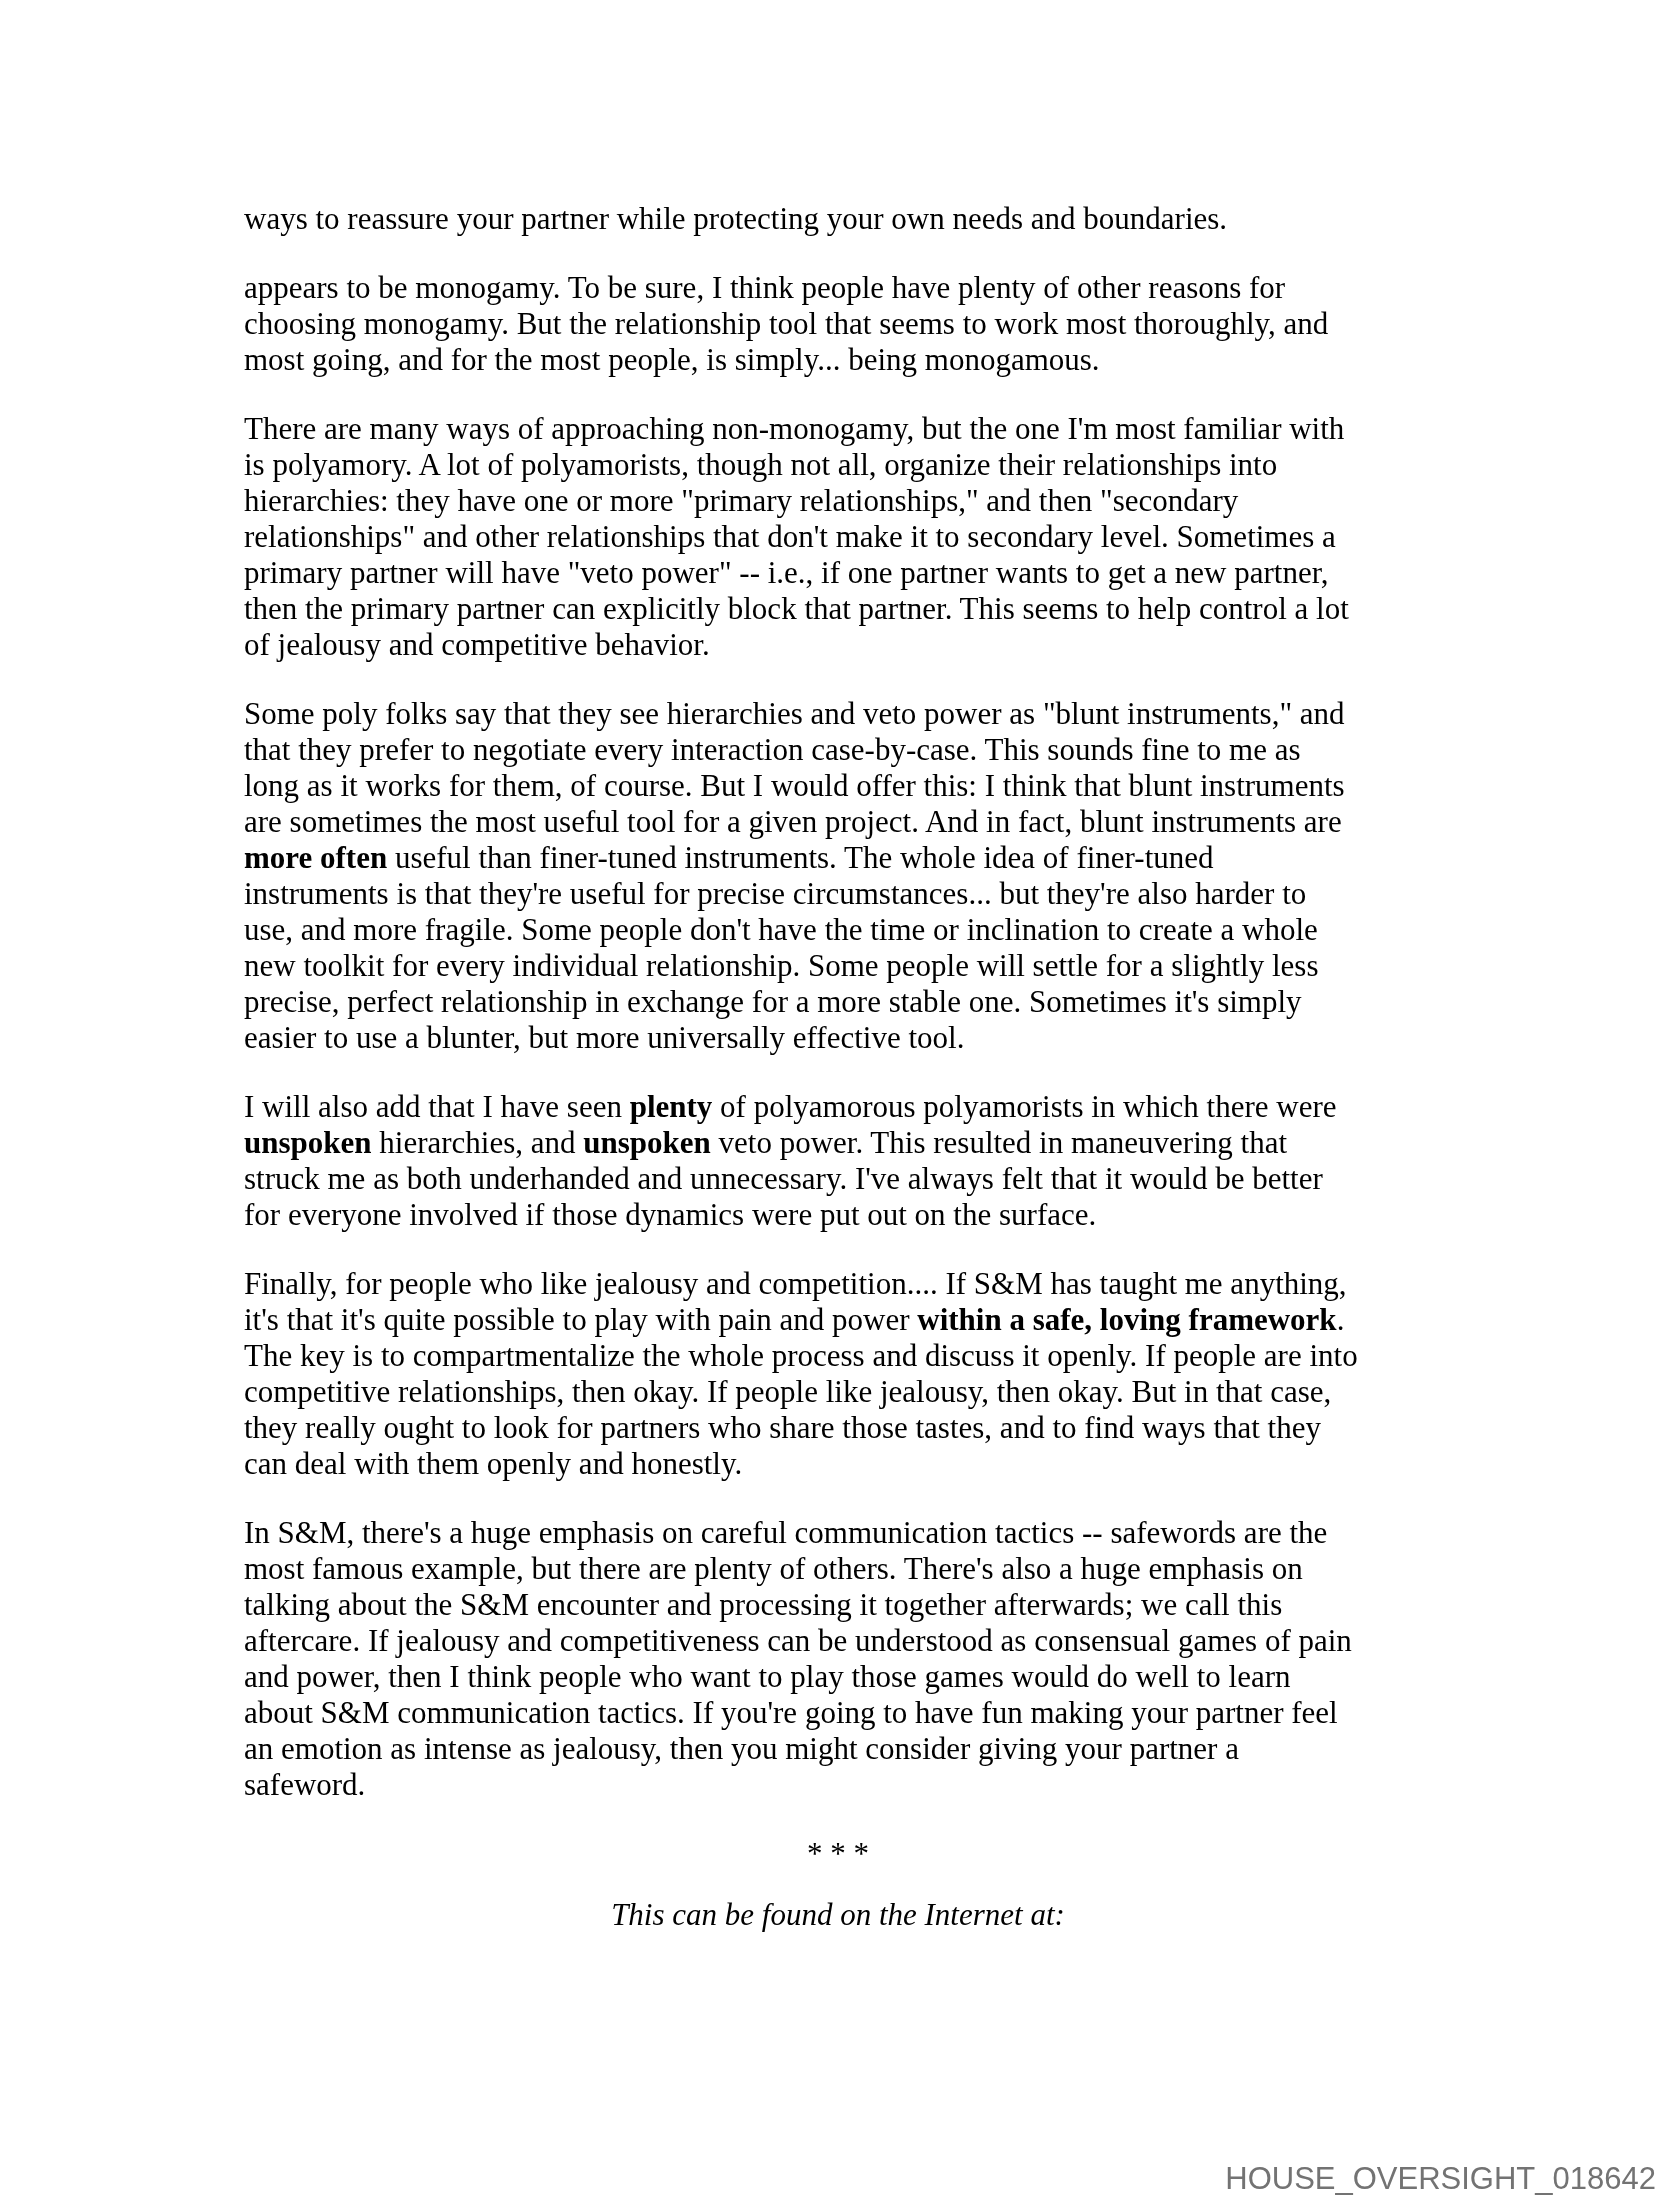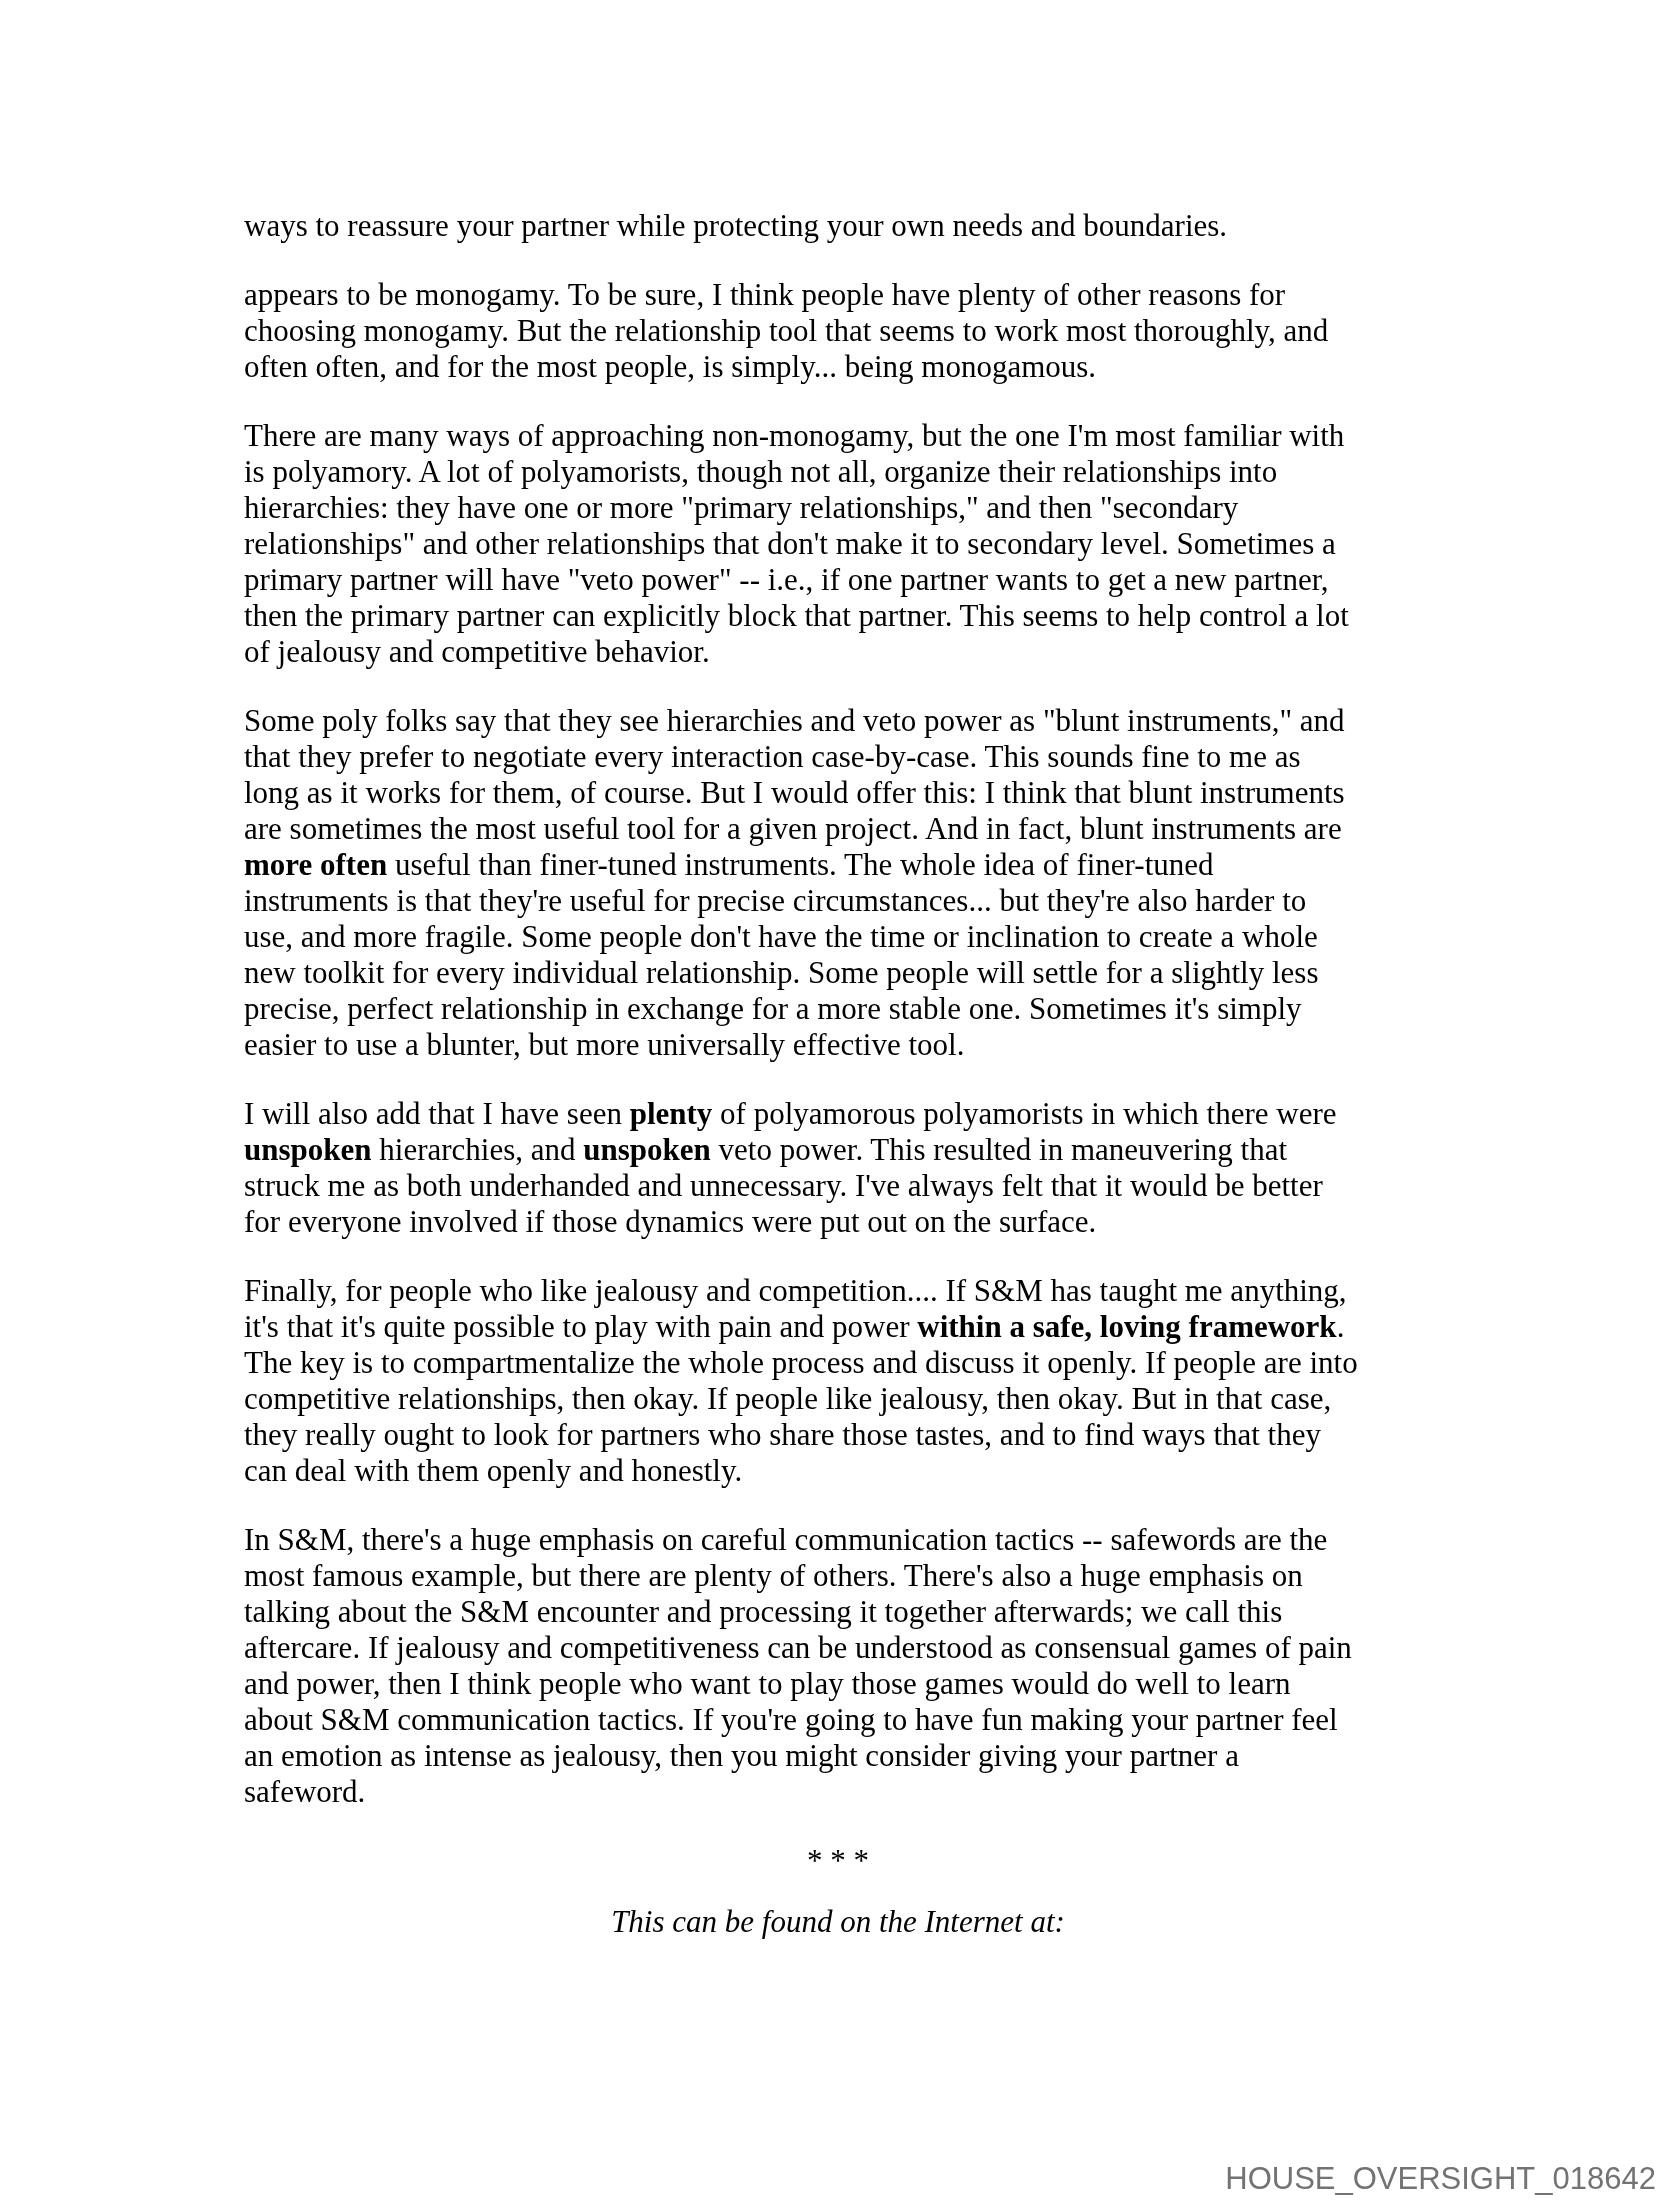--- a/index.html
+++ b/index.html
@@ -18,21 +18,21 @@
     width: 1669px;
     height: 2205px;
     background: #ffffff;
     color: #000000;
     font-family: "Liberation Serif", "DejaVu Serif", serif;
     overflow: hidden;
   }
   .content {
     position: absolute;
     left: 244px;
-    top: 208px;
+    top: 201px;
     width: 1188px;
     font-size: 31px;
     line-height: 36px;
   }
   .para {
     margin: 0 0 33px 0;
     padding: 0;
   }
   .line {
     display: block;
@@ -67,21 +67,21 @@
 
 <div class="page">
   <div class="content" id="doc-body">
 
   <p class="para">
         <span class="line"><span>ways to reassure your partner while protecting your own needs and boundaries.</span></span>
       </p>
       <p class="para">
         <span class="line"><span>appears to be monogamy. To be sure, I think people have plenty of other reasons for</span></span>
         <span class="line"><span>choosing monogamy. But the relationship tool that seems to work most thoroughly, and</span></span>
-        <span class="line"><span>often often, and for the most people, is simply... being monogamous.</span></span>
+        <span class="line"><span>most going, and for the most people, is simply... being monogamous.</span></span>
       </p>
       <p class="para">
         <span class="line"><span>There are many ways of approaching non-monogamy, but the one I'm most familiar with</span></span>
         <span class="line"><span>is polyamory. A lot of polyamorists, though not all, organize their relationships into</span></span>
         <span class="line"><span>hierarchies: they have one or more "primary relationships," and then "secondary</span></span>
         <span class="line"><span>relationships" and other relationships that don't make it to secondary level. Sometimes a</span></span>
         <span class="line"><span>primary partner will have "veto power" -- i.e., if one partner wants to get a new partner,</span></span>
         <span class="line"><span>then the primary partner can explicitly block that partner. This seems to help control a lot</span></span>
         <span class="line"><span>of jealousy and competitive behavior.</span></span>
       </p>

